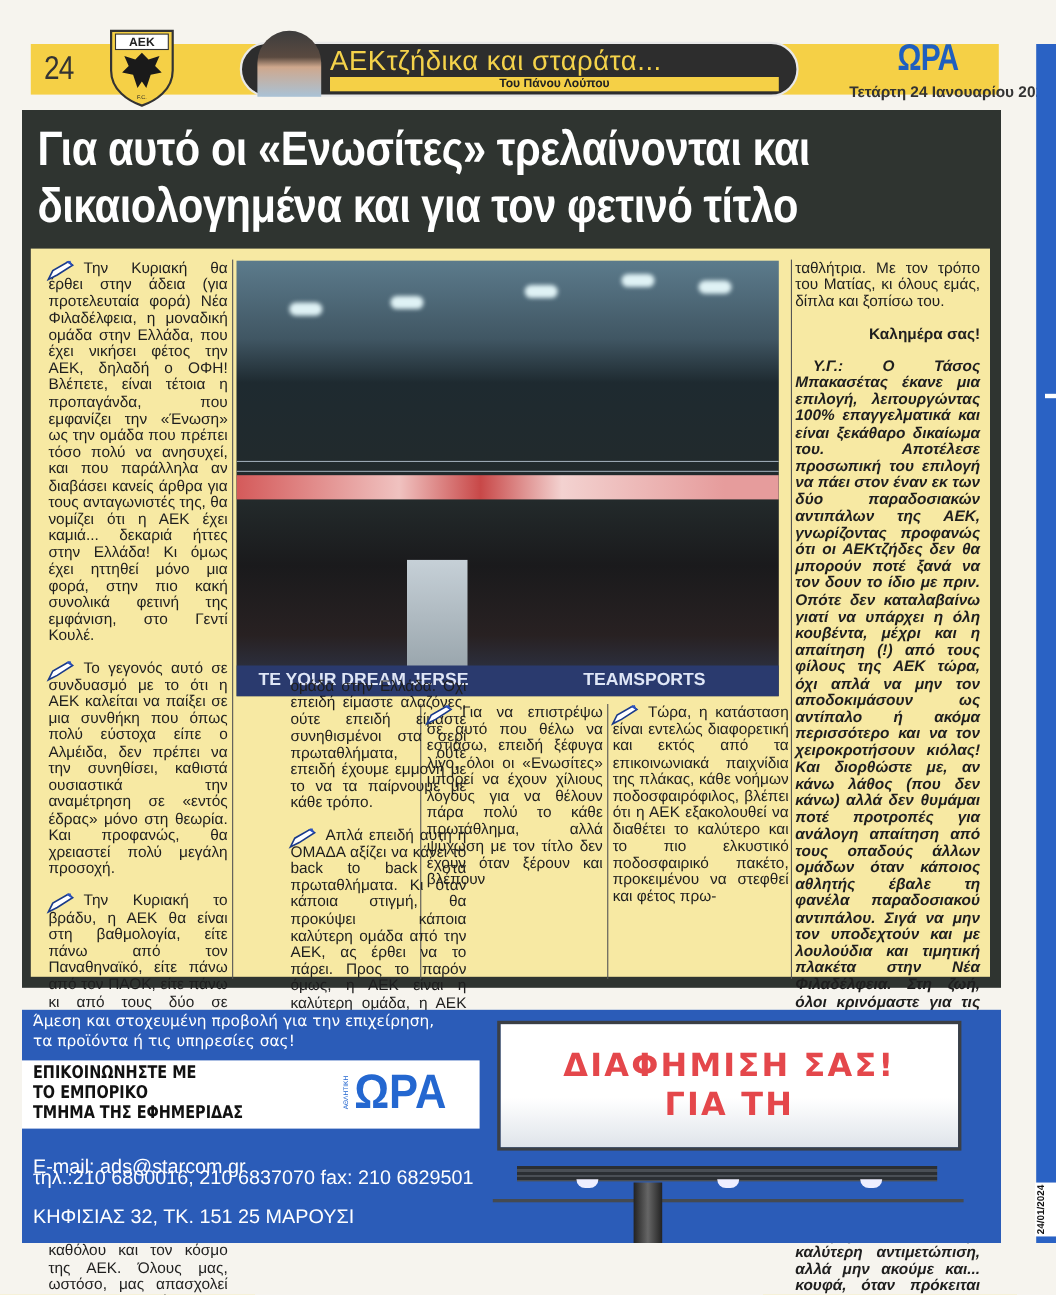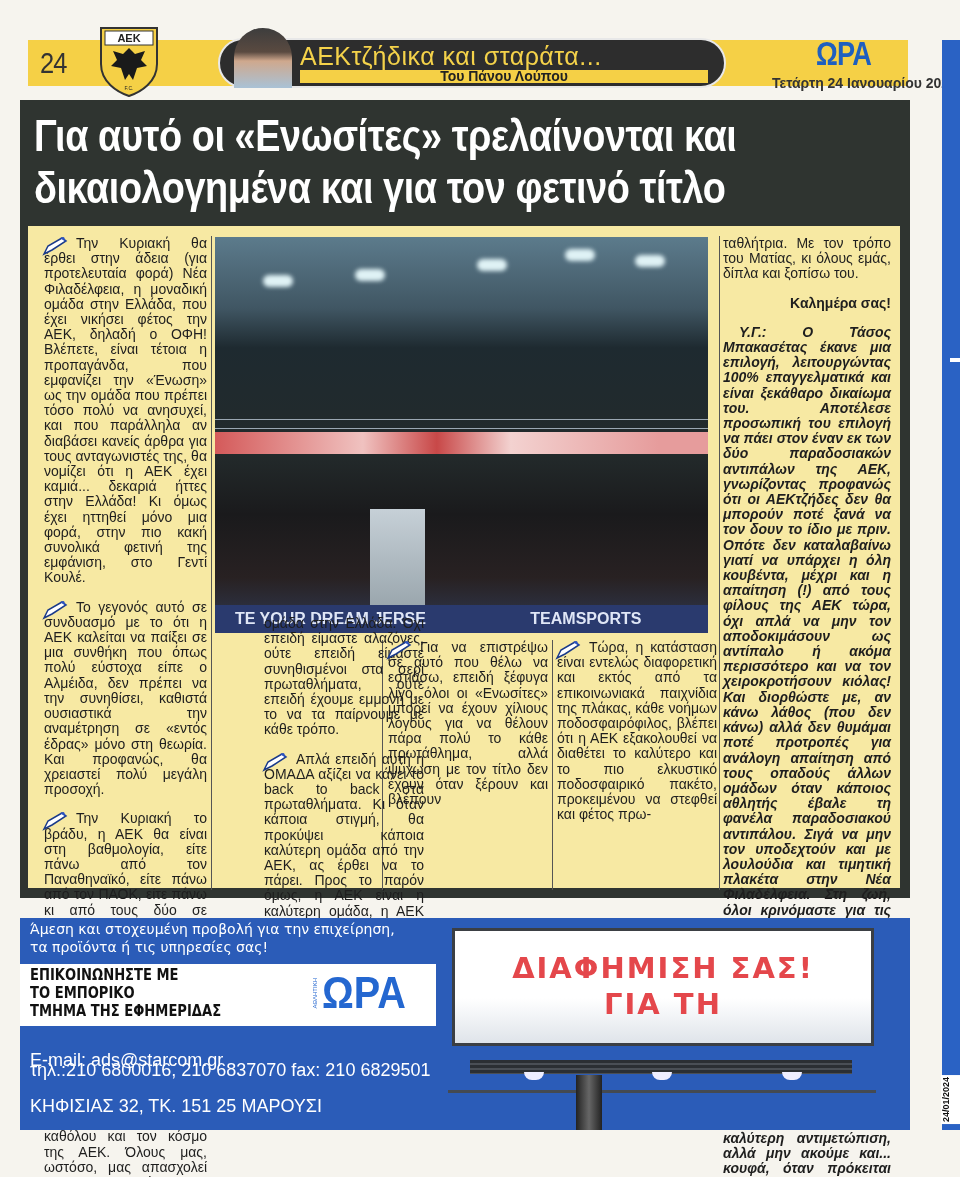--- a/index.html
+++ b/index.html
@@ -7,21 +7,21 @@
   .page { position: absolute; left: 0; top: 0; width: 960px; height: 1177px; }
 
   
   .hdr-band { position: absolute; left: 28px; top: 40px; width: 880px; height: 46px; background: #f5d046; }
   .page-num { position: absolute; left: 40px; top: 46px; font-size: 30px; color: #333; font-family: "Liberation Sans", sans-serif; letter-spacing: -1px; transform: scaleX(0.85); transform-origin: left; }
   .crest { position: absolute; left: 95px; top: 24px; width: 68px; height: 74px; }
   .col-pill { position: absolute; left: 218px; top: 38px; width: 508px; height: 50px; background: #2d2d2d; border-radius: 26px; border: 2px solid #e8e8e8; }
   .col-photo { position: absolute; left: 234px; top: 28px; width: 58px; height: 60px; border-radius: 30px 30px 0 0; overflow: hidden; background: linear-gradient(180deg,#3d3d3d 0%,#5a4a40 40%,#cfa88d 55%,#a9c2d6 100%); }
   .col-title { position: absolute; left: 300px; top: 42px; font-size: 25px; color: #f4d24a; letter-spacing: 0.5px; }
   .col-author-bar { position: absolute; left: 300px; top: 70px; width: 408px; height: 13px; background: #f5d046; }
-  .col-author { position: absolute; left: 300px; top: 70px; width: 408px; text-align: center; font-size: 14px; font-weight: bold; color: #222; line-height: 13px; }
+  .col-author { position: absolute; left: 300px; top: 70px; width: 408px; text-align: center; font-size: 11px; font-weight: bold; color: #222; line-height: 13px; }
   .brand { position: absolute; left: 816px; top: 34px; font-size: 34px; font-weight: bold; color: #1f5fbf; transform: scaleX(0.8); transform-origin: left; letter-spacing: -1px; }
   .date { position: absolute; left: 772px; top: 75px; font-size: 14px; font-weight: bold; color: #333; }
 
   
   .headline-box { position: absolute; left: 20px; top: 100px; width: 890px; height: 798px; background: #2f3430; }
   .headline { position: absolute; left: 34px; top: 110px; width: 860px; color: #fff; font-size: 44px; font-weight: bold; line-height: 52px; font-family: "Liberation Sans", sans-serif; transform: scaleX(0.86); transform-origin: left; letter-spacing: -0.5px; text-align: left; white-space: nowrap; }
 
   
   .article { position: absolute; left: 28px; top: 226px; width: 872px; height: 662px; background: #f7e9a3; }
   .col { position: absolute; font-size: 14px; line-height: 15.2px; color: #1e1e1e; text-align: justify; }

